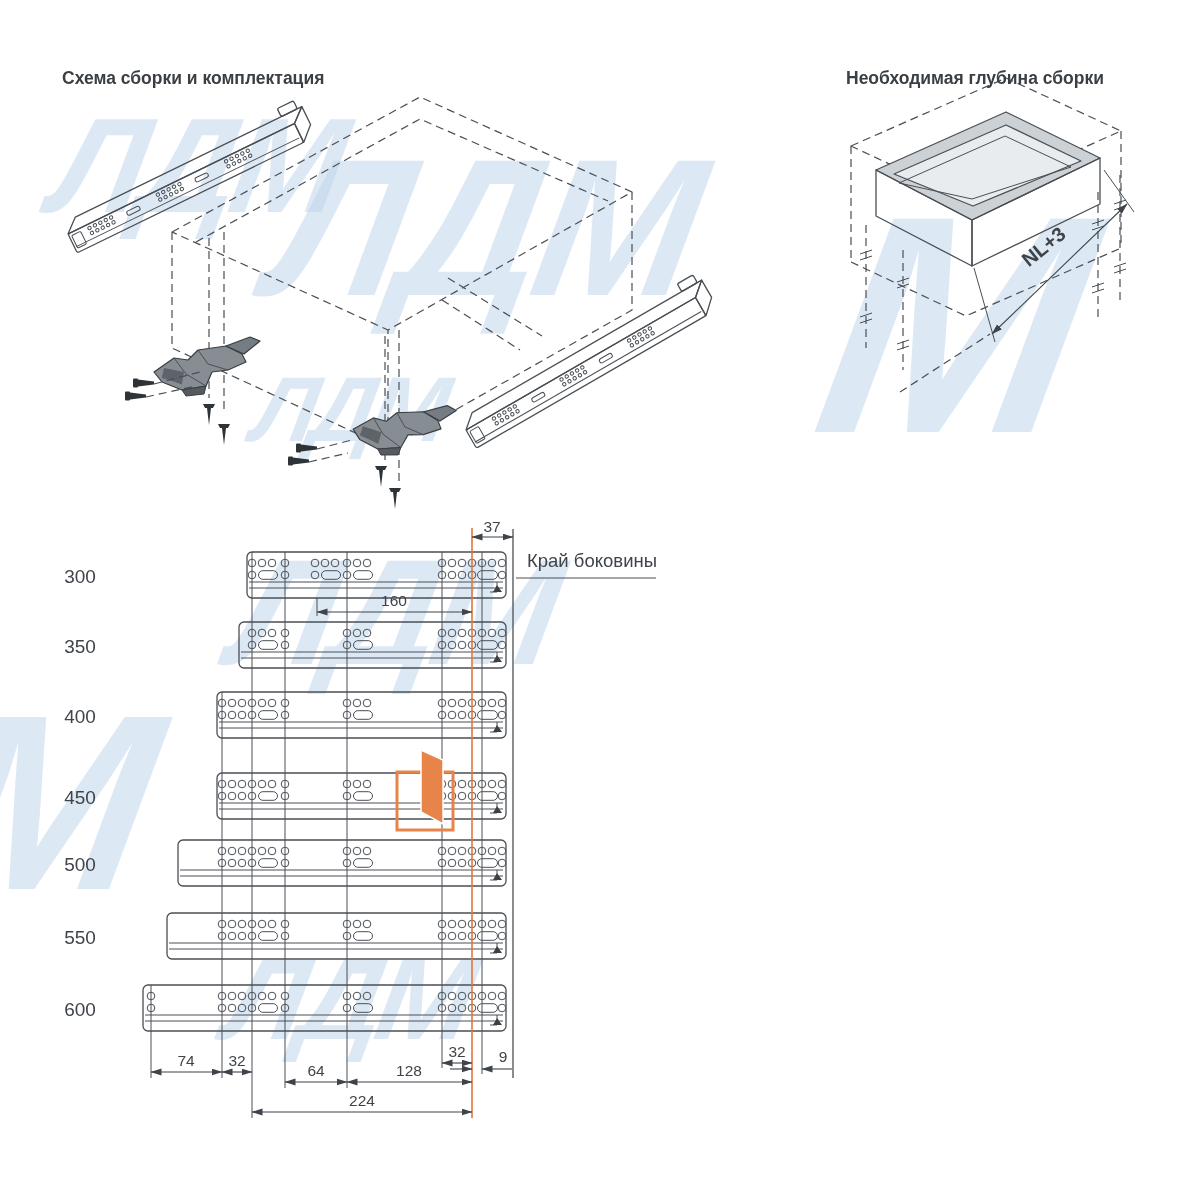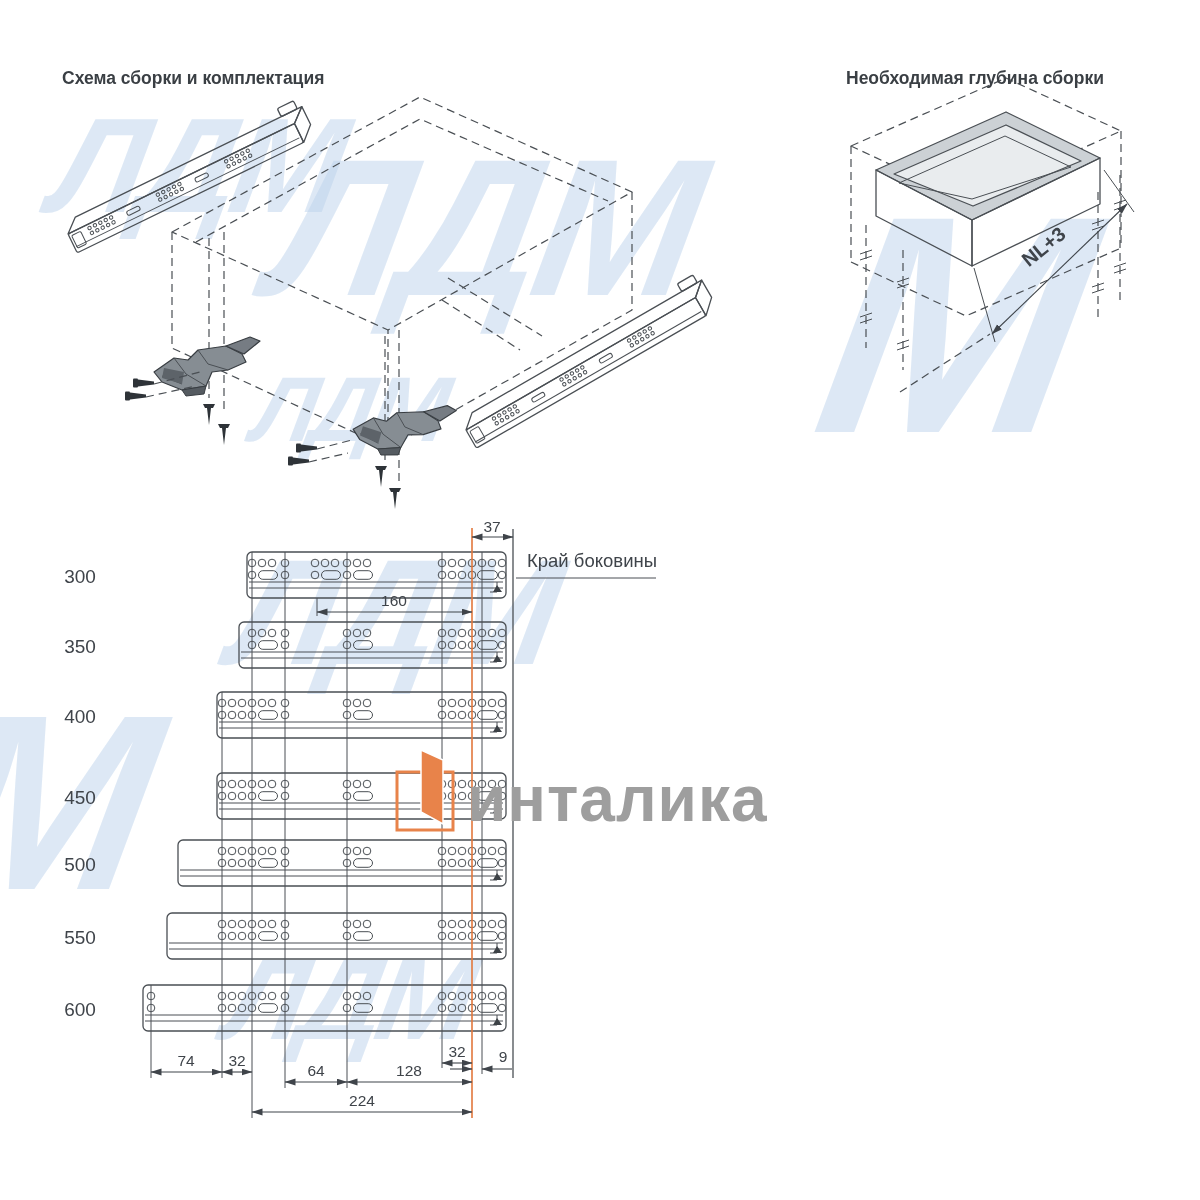--- a/index.html
+++ b/index.html
@@ -373,16 +373,15 @@
         <line class="lnthin" x1="516" y1="578" x2="656" y2="578"></line>
       </g>
     </g>
   </svg>
 
   <div class="logo">
     <svg width="70" height="100" viewBox="0 0 70 100" style="position:absolute;left:0;top:0;">
       <rect x="4" y="26" width="56" height="58" fill="none" stroke="#e8834a" stroke-width="3"></rect>
       <path d="M28,4 L50,14 L50,78 L28,66 Z" fill="#e8834a" stroke="#ffffff" stroke-width="1.5"></path>
     </svg>
-    <div class="logo-text">инталика</div>
   </div>
 
 </div>
 
 </body></html>

